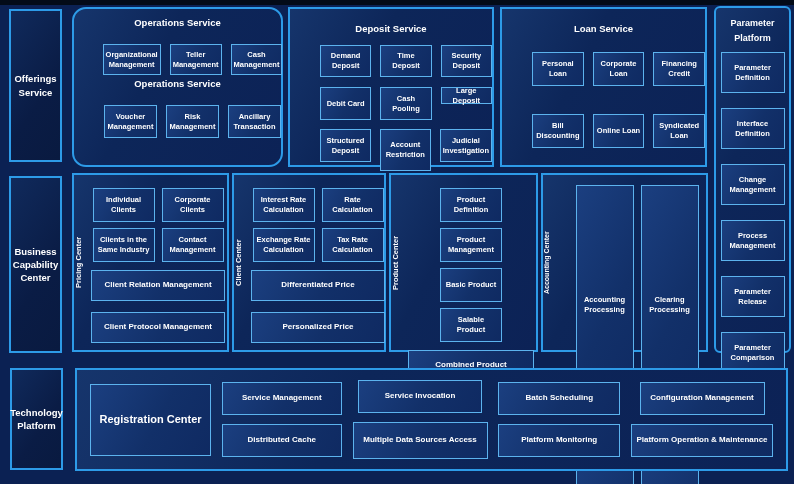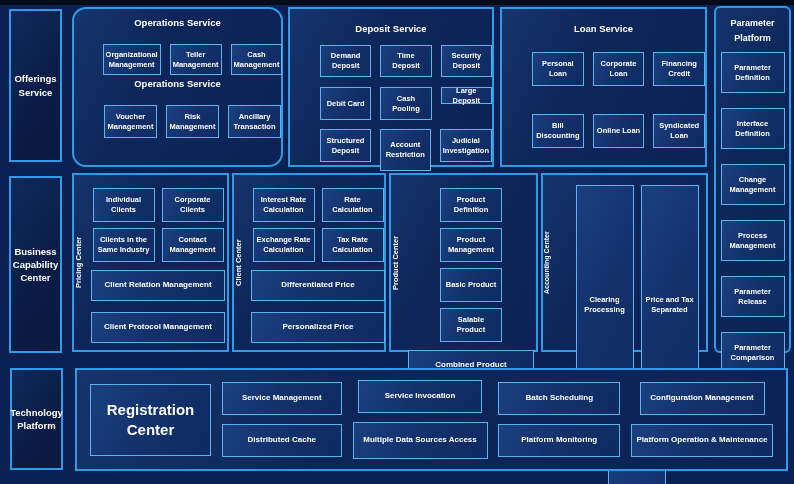--- a/index.html
+++ b/index.html
@@ -68,21 +68,21 @@
   .acct-group { display:flex; margin-top:10px; }
   .acct-strip { width:14px; flex:0 0 14px; }
   .acct-strip .vlabel { height:100%; font-size:7px; }
   .acct-grid { flex:1; display:flex; flex-wrap:wrap; justify-content:center; gap:5px 7px; padding-right:3px; }
   .acct-grid .box { width:58px; min-height:33px; }
   
   .bottom-inner {
     height:100%; display:flex; align-items:center; justify-content:space-between;
     padding:0 13px;
   }
-  .reg-box { width:121px; height:72px; font-size:15px; }
+  .reg-box { width:121px; height:72px; font-size:11px; }
   .bcol { display:flex; flex-direction:column; gap:9px; }
   .bcol .box { height:33px; font-size:8px; }
   .bcol .tall { height:37px; }
 </style>
 </head>
 <body>
 
 <div class="topbar"></div>
 
 <div class="label-box" style="left:9px; top:9px; width:53px; height:153px;">Offerings Service</div>
@@ -201,20 +201,21 @@
 <div class="panel mid-panel" style="left:541px; top:173px; width:167px; height:179px;">
   <div class="acct-strip">
       <div class="vlabel" style="height:100%; font-size:7px;">Accounting Center</div>
     </div>
   <div class="acct-content">
     <div class="acct-group">
       <div class="acct-strip">
           <div class="vlabel">Accounting Engine</div>
         </div>
       <div class="acct-grid">
+        <div class="box">Accounting Processing</div>
         <div class="box">Clearing Processing</div>
         <div class="box">Price and Tax Separated</div>
         <div class="box">Reconciliation Processing</div>
       </div>
     </div>
 
   </div>
 </div>
 
 <div class="label-box" style="left:10px; top:368px; width:53px; height:102px;">Technology Platform</div>

